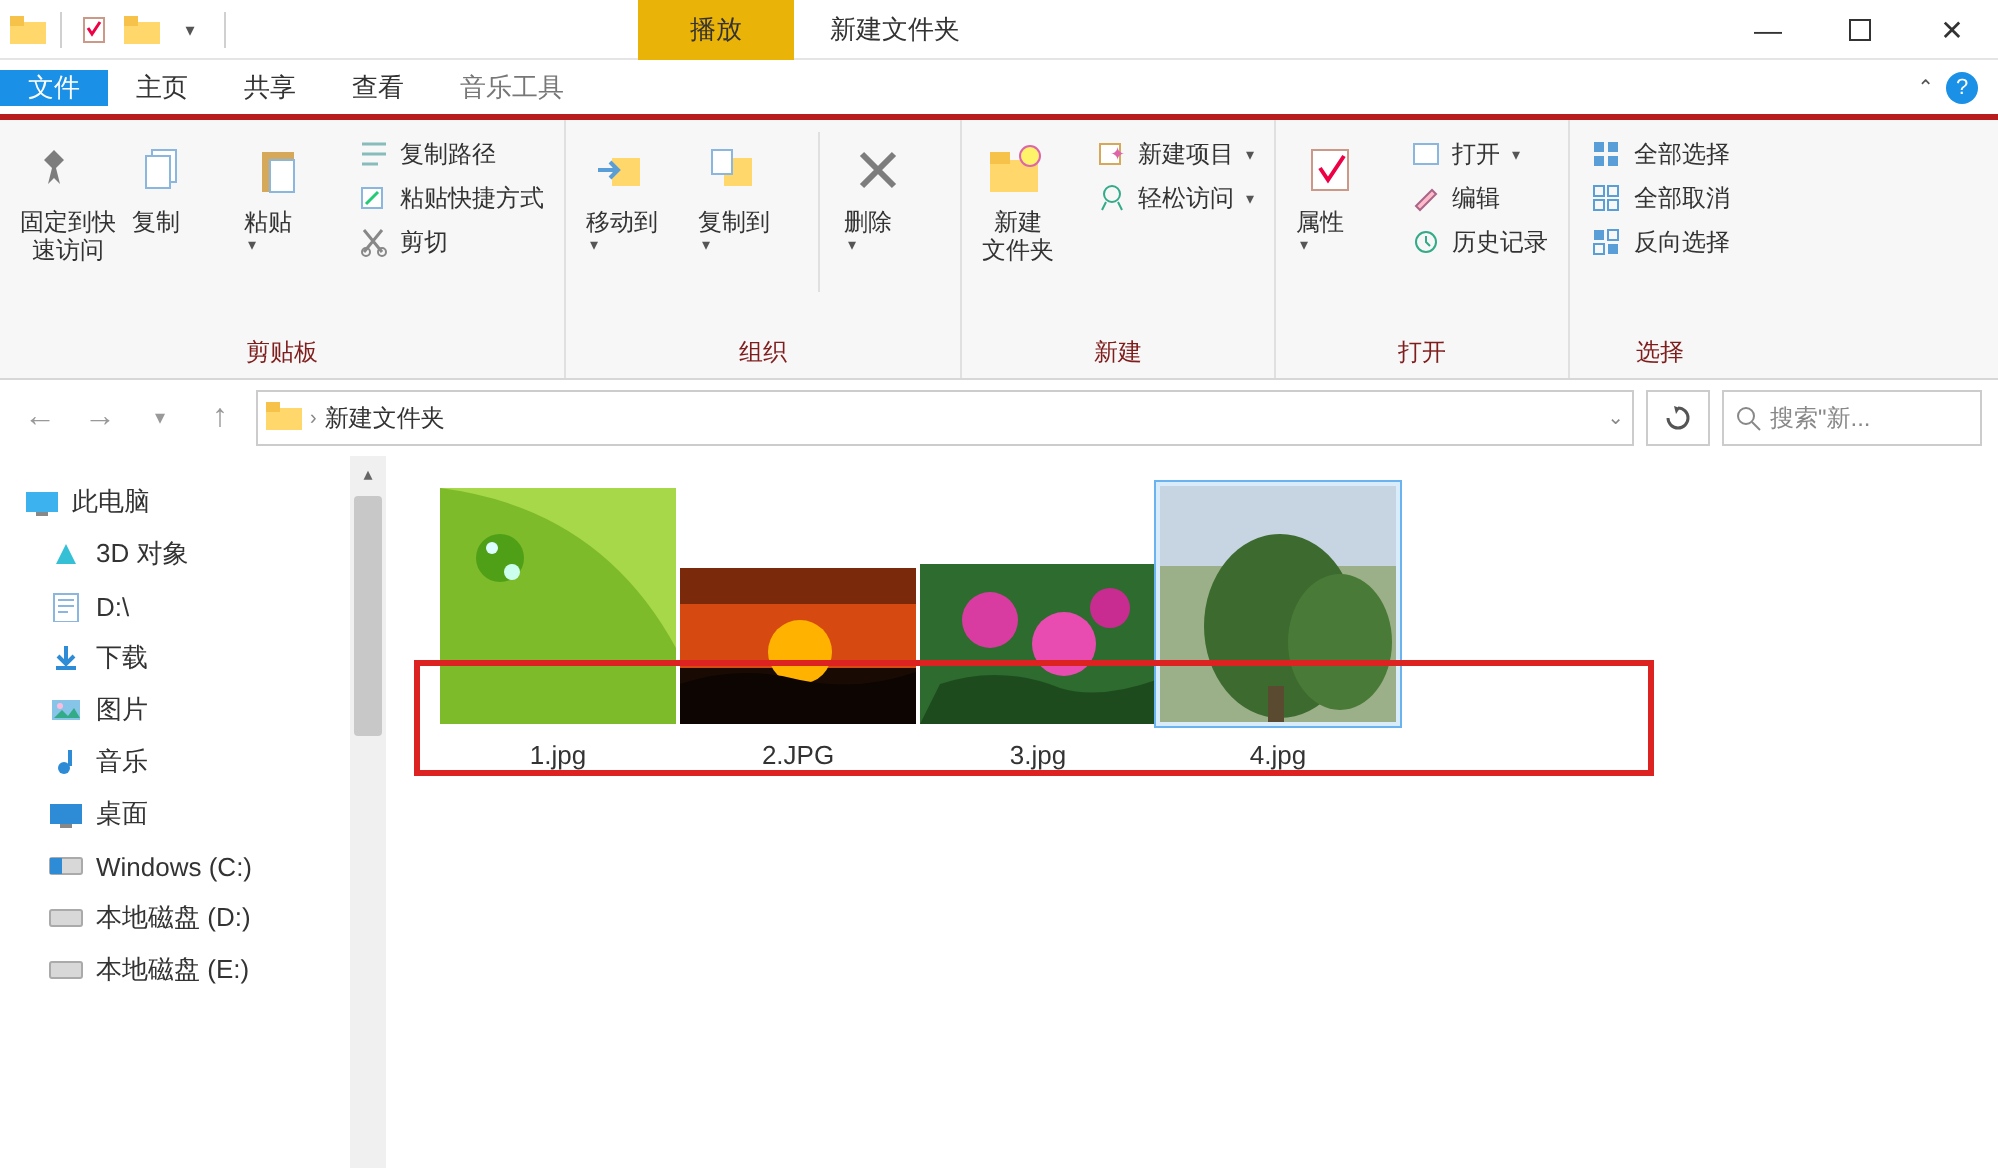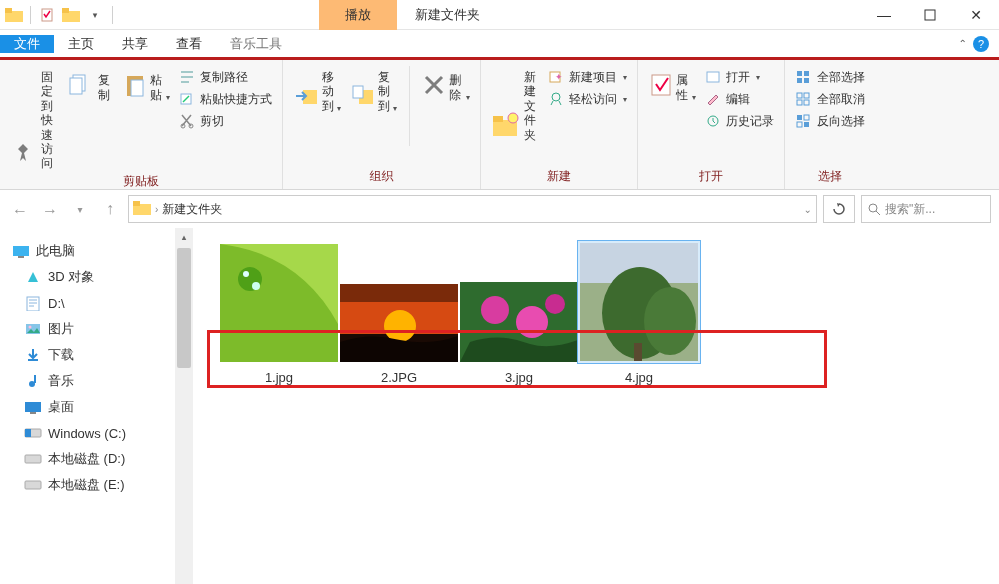--- a/index.html
+++ b/index.html
@@ -2,39 +2,39 @@
 <html><head>
 <meta charset="utf-8">
 <style>
 * { box-sizing: border-box; margin: 0; padding: 0; font-family: "Microsoft YaHei", "Segoe UI", sans-serif; }
 body { width: 999px; height: 584px; background: #fff; overflow: hidden; font-size: 12px; color: #333; }
 
 .titlebar { height: 30px; display: flex; align-items: center; border-bottom: 1px solid #e5e5e5; }
 .qat { display: flex; align-items: center; gap: 4px; padding: 0 4px; }
 .qat-icon { width: 20px; height: 20px; display: flex; align-items: center; justify-content: center; }
 .qat-sep { width: 1px; height: 18px; background: #d0d0d0; margin: 0 2px; }
-.context-tab { background: #fdba74; height: 30px; width: 78px; display: flex; align-items: center; justify-content: center; margin-left: 200px; font-size: 13px; }
+.context-tab { background: #eab308; height: 30px; width: 78px; display: flex; align-items: center; justify-content: center; margin-left: 200px; font-size: 13px; }
 .window-title { margin-left: 18px; font-size: 13px; }
 .window-controls { margin-left: auto; display: flex; }
 .winbtn { width: 46px; height: 30px; display: flex; align-items: center; justify-content: center; font-size: 14px; }
 
 .menubar { height: 30px; display: flex; align-items: center; border-bottom: 3px solid #b91c1c; }
 .menubtn { padding: 0 14px; display: flex; align-items: center; font-size: 13px; }
 .menubtn.file { background: #1a90e6; color: #fff; }
 .menubtn.music { color: #777; }
 .menu-spacer { flex: 1; }
 .menu-right { display: flex; align-items: center; gap: 6px; padding: 0 10px; }
 .caret-up { font-size: 10px; color: #555; }
 .help-icon { width: 16px; height: 16px; border-radius: 50%; background: #1a90e6; color: #fff; display: flex; align-items: center; justify-content: center; font-size: 11px; }
 
 .ribbon { height: 130px; background: #f7f7f7; border-bottom: 1px solid #d7d7d7; display: flex; }
 .ribbon-group { border-right: 1px solid #e0e0e0; padding: 6px 10px 2px; display: flex; flex-direction: column; }
 .ribbon-group-body { flex: 1; display: flex; align-items: flex-start; gap: 8px; }
 .ribbon-group-label { text-align: center; font-size: 12px; color: #7f1d1d; padding: 2px 0; }
-.big-btn { display: flex; flex-direction: row; align-items: flex-end; width: 48px; padding-top: 2px; }
+.big-btn { display: flex; flex-direction: column; align-items: flex-start; width: 48px; padding-top: 2px; }
 .big-btn .icon { width: 34px; height: 34px; display: flex; align-items: center; justify-content: center; }
 .big-btn .lbl { font-size: 12px; text-align: center; line-height: 1.2; margin-top: 2px; }
 .small-row-stack { display: flex; flex-direction: column; gap: 4px; padding-top: 2px; font-size: 12px; }
 .small-row { display: flex; align-items: center; gap: 4px; white-space: nowrap; }
 .small-row .ico { width: 18px; height: 18px; display: flex; align-items: center; justify-content: center; }
 .caret-down { font-size: 8px; color: #555; margin-left: 2px; }
 
 .navbar { height: 38px; display: flex; align-items: center; gap: 6px; padding: 6px 8px; }
 .navbtn { width: 24px; height: 24px; display: flex; align-items: center; justify-content: center; color: #999; font-size: 16px; }
 .addrbox { flex: 1; height: 28px; border: 1px solid #ccc; display: flex; align-items: center; padding: 0 4px; gap: 4px; }
@@ -399,36 +399,36 @@
           <span class="ico">
             <svg width="16" height="16">
               <rect x="2" y="2" width="12" height="14" fill="#fff" stroke="#8bb6de"></rect>
               <path d="M4 5 H12 M4 8 H12 M4 11 H9" stroke="#8bb6de"></path>
             </svg>
           </span>
           <span>D:\</span>
         </li>
         <li>
           <span class="ico">
+            <svg width="16" height="16">
+              <path d="M8 2 L8 10 M4 7 L8 11 L12 7" stroke="#2e8bd6" stroke-width="2" fill="none"></path>
+              <path d="M3 13 H13" stroke="#2e8bd6" stroke-width="2"></path>
+            </svg>
+          </span>
+          <span>下载</span>
+        </li>
+        <li>
+          <span class="ico">
             <svg width="16" height="14">
               <rect x="1" y="2" width="14" height="10" fill="#86c5e8"></rect>
               <circle cx="5" cy="5" r="1.5" fill="#fbd"></circle>
               <path d="M2 11 L6 7 L9 10 L12 6 L15 11 Z" fill="#3a8"></path>
             </svg>
           </span>
           <span>图片</span>
-        </li>
-        <li>
-          <span class="ico">
-            <svg width="16" height="16">
-              <path d="M8 2 L8 10 M4 7 L8 11 L12 7" stroke="#2e8bd6" stroke-width="2" fill="none"></path>
-              <path d="M3 13 H13" stroke="#2e8bd6" stroke-width="2"></path>
-            </svg>
-          </span>
-          <span>下载</span>
         </li>
         <li>
           <span class="ico">
             <svg width="14" height="16">
               <path d="M9 2 L9 10" stroke="#2e8bd6" stroke-width="2"></path>
               <circle cx="6" cy="11" r="3" fill="#2e8bd6"></circle>
             </svg>
           </span>
           <span>音乐</span>
         </li>

